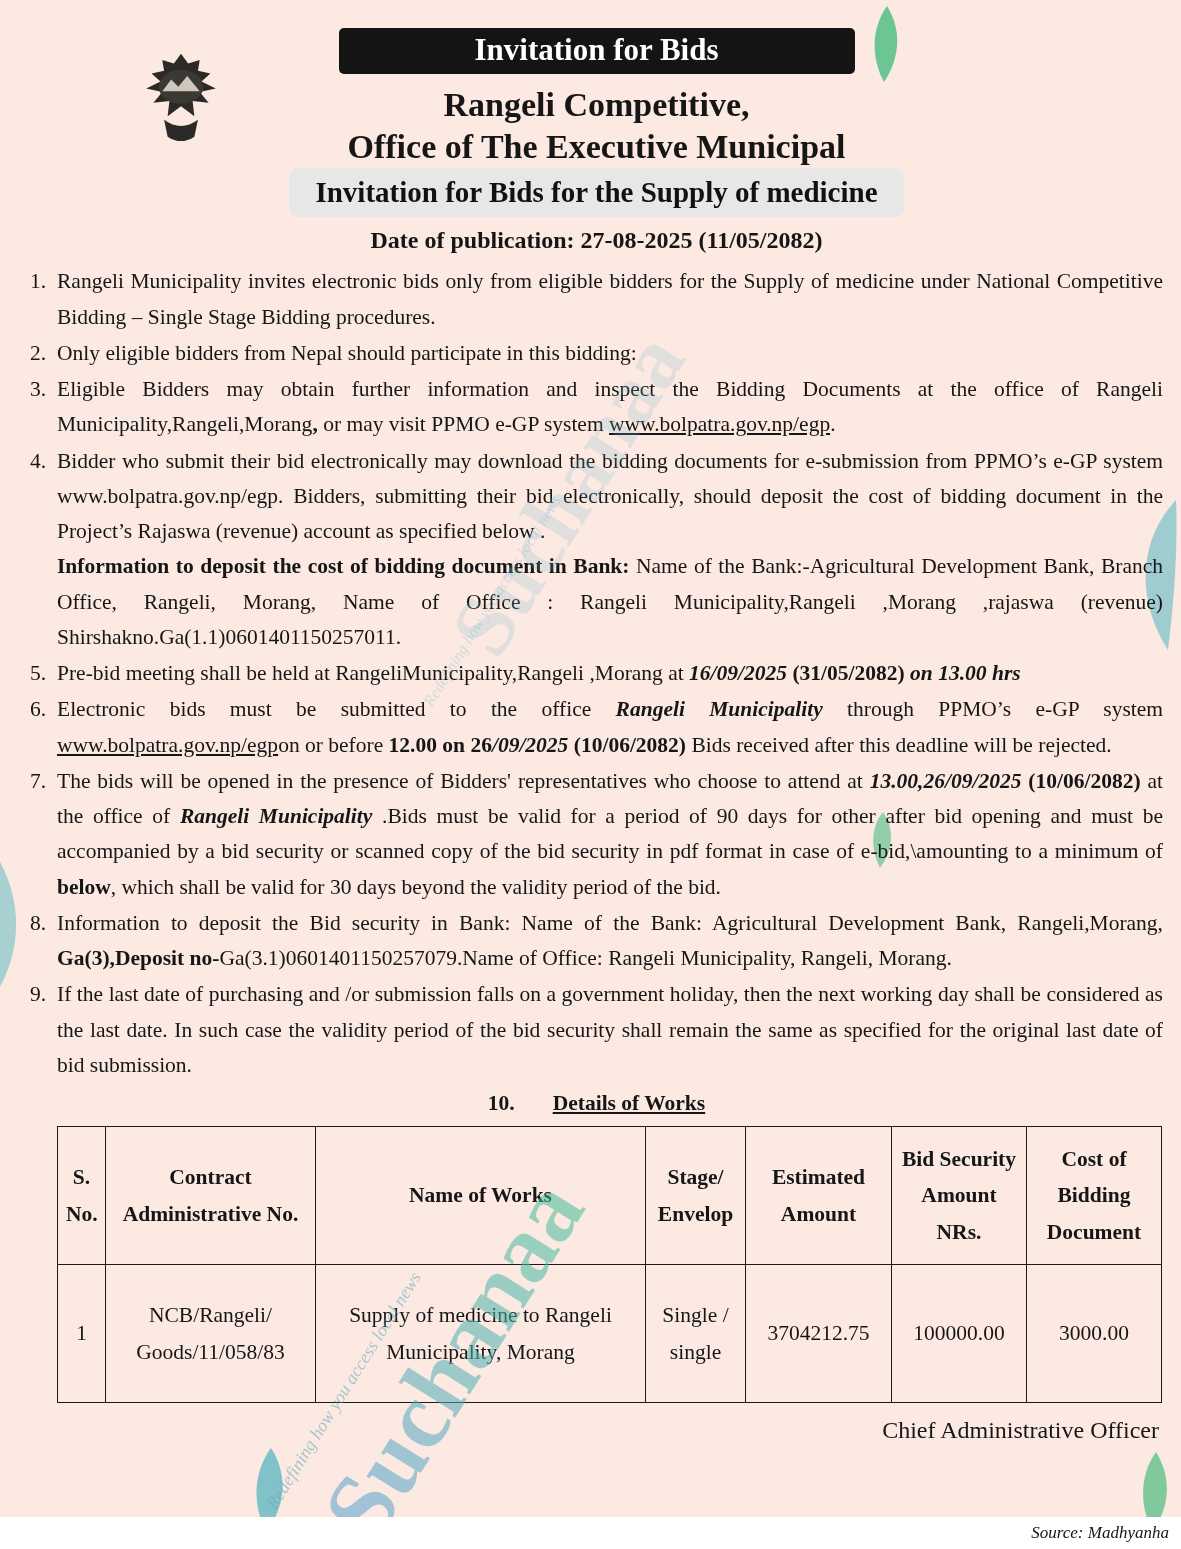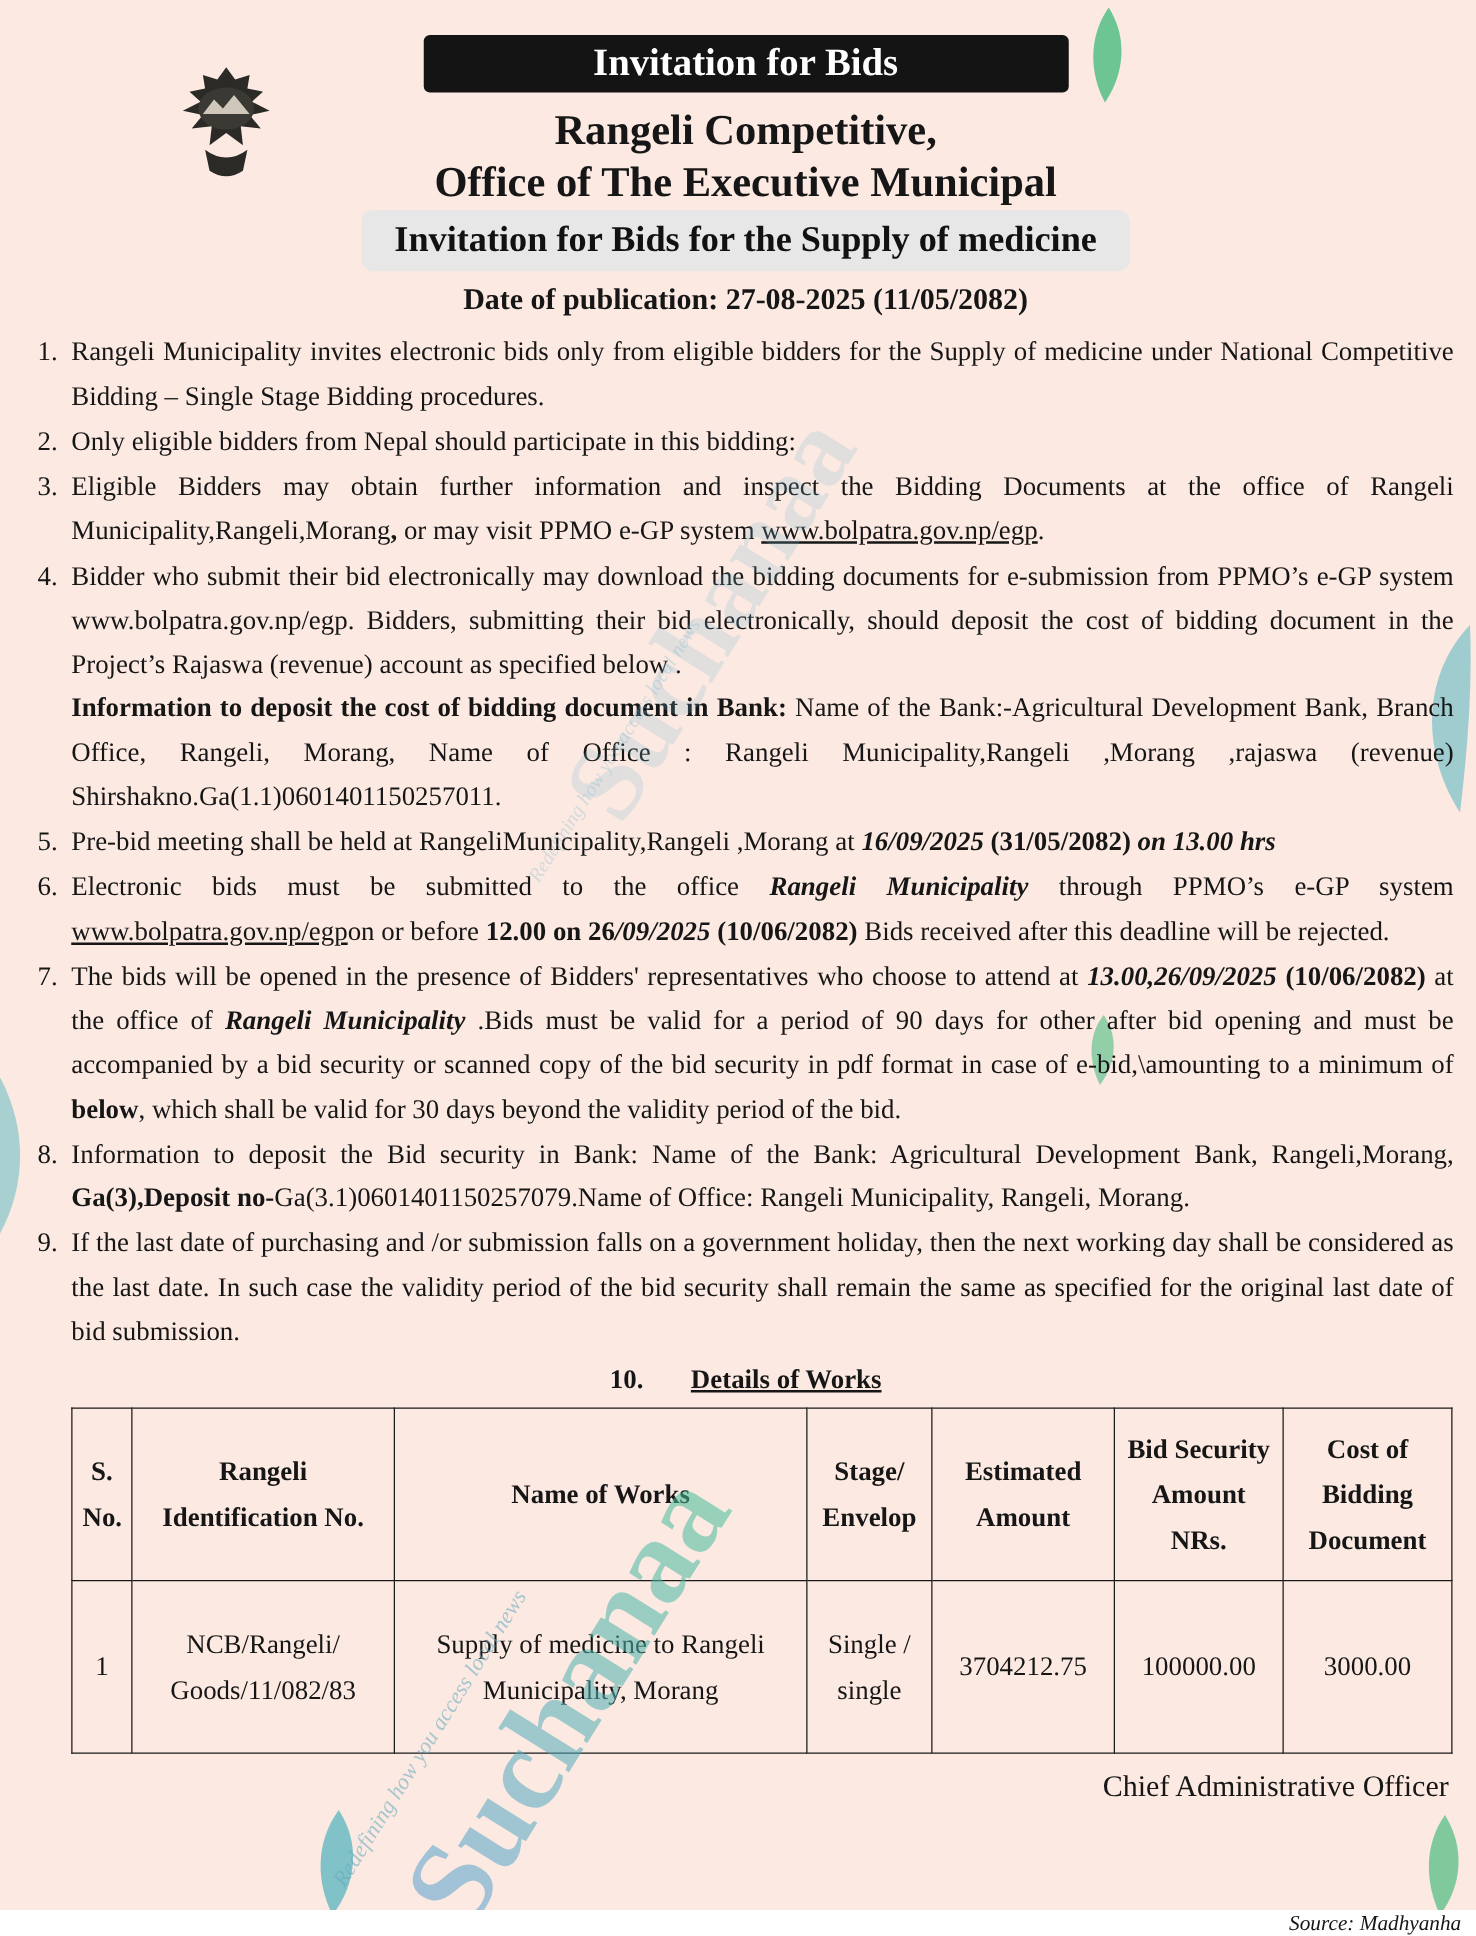--- a/index.html
+++ b/index.html
@@ -43,21 +43,21 @@
   table.works th, table.works td {
     border:1.6px solid #1a1a1a; text-align:center; vertical-align:middle;
     font-size:21.5px; padding:6px 8px; line-height:1.7;
   }
   table.works th { font-weight:bold; height:138px; }
   table.works td { height:138px; }
 
   .signoff { text-align:right; font-size:24px; margin-top:14px; padding-right:4px; }
 
   .source-strip {
-    position:absolute; left:0; right:0; bottom:0; height:21px; background:#ffffff;
+    position:absolute; left:0; right:0; bottom:0; height:32px; background:#ffffff;
     display:flex; align-items:center; justify-content:flex-end; padding-right:12px;
     font-size:17px; font-style:italic; z-index:6;
   }
 
   
   .wm { position:absolute; pointer-events:none; z-index:4; font-weight:bold;
         transform-origin:left top; white-space:nowrap; }
   .wm-main {
     left:300px; top:1500px; transform:rotate(-58deg); font-size:96px;
     background:linear-gradient(90deg, rgba(90,160,210,0.55), rgba(70,190,150,0.55));
@@ -201,32 +201,32 @@
         <col style="width:210px">
         <col style="width:330px">
         <col style="width:100px">
       <col style="width:146px">
         <col style="width:135px">
         <col style="width:135px">
     </colgroup>
     <thead>
       <tr>
         <th>S. No.</th>
-        <th>Rangeli Identification No.</th>
+        <th>Contract Administrative No.</th>
         <th>Name of Works</th>
         <th>Stage/ Envelop</th>
         <th>Estimated Amount</th>
         <th>Bid Security Amount NRs.</th>
         <th>Cost of Bidding Document</th>
       </tr>
     </thead>
     <tbody>
       <tr>
         <td>1</td>
-        <td>NCB/Rangeli/ Goods/11/082/83</td>
+        <td>NCB/Rangeli/ Goods/11/058/83</td>
         <td>Supply of medicine to Rangeli Municipality, Morang</td>
         <td>Single / single</td>
         <td>3704212.75</td>
         <td>100000.00</td>
         <td>3000.00</td>
       </tr>
     </tbody>
   </table>
 
   <div class="signoff">Chief Administrative Officer</div>

